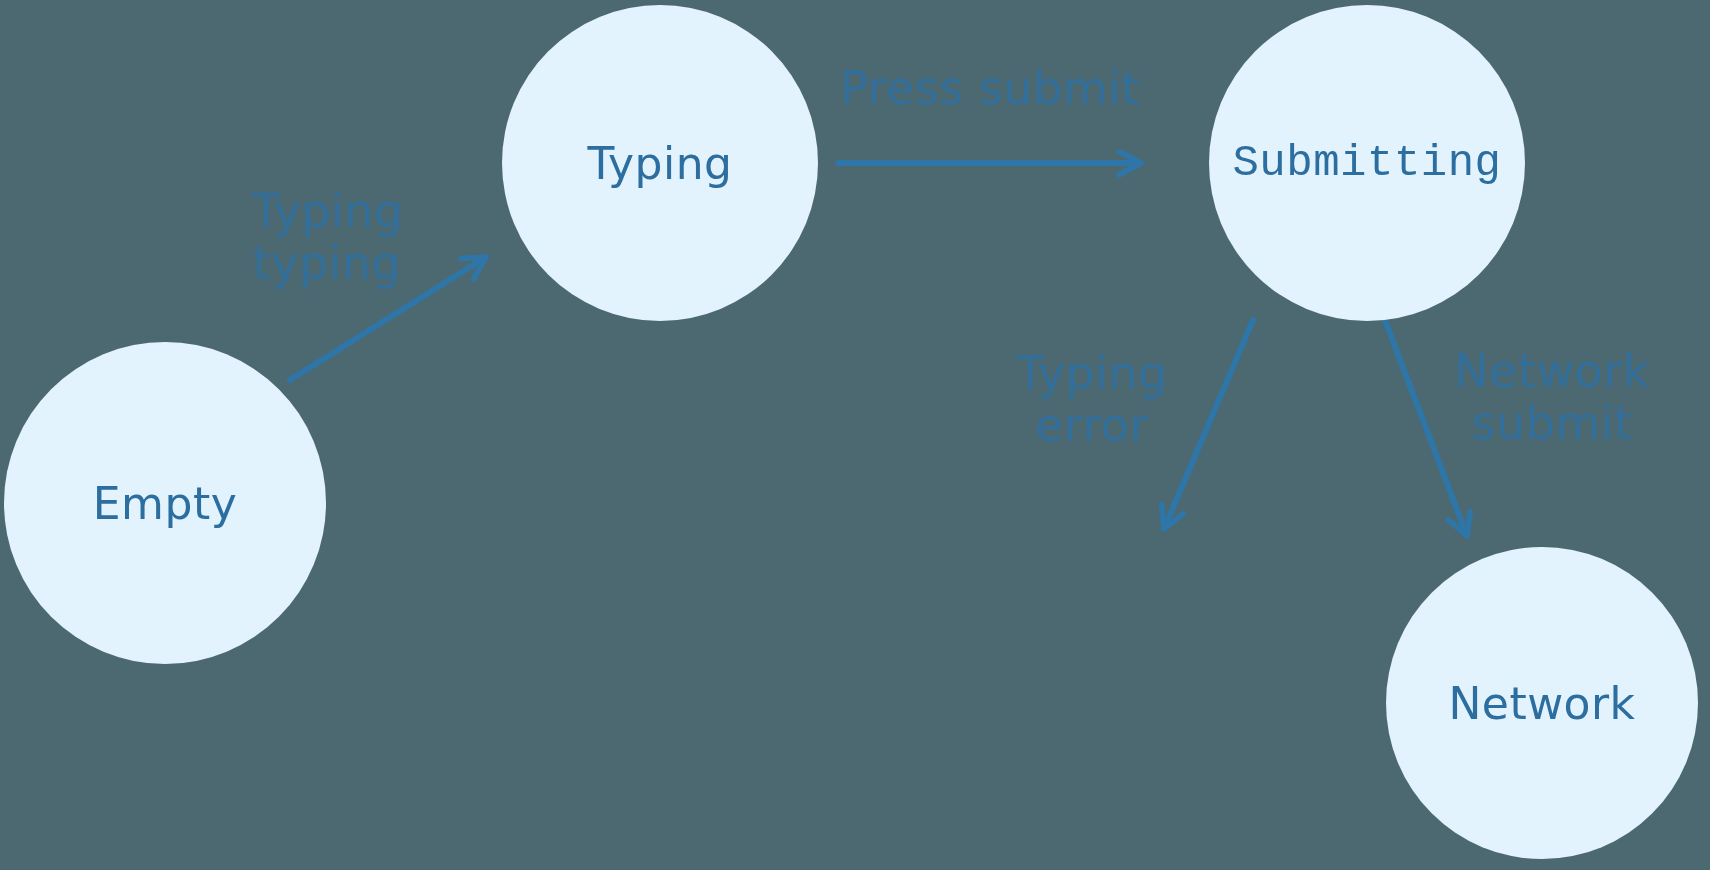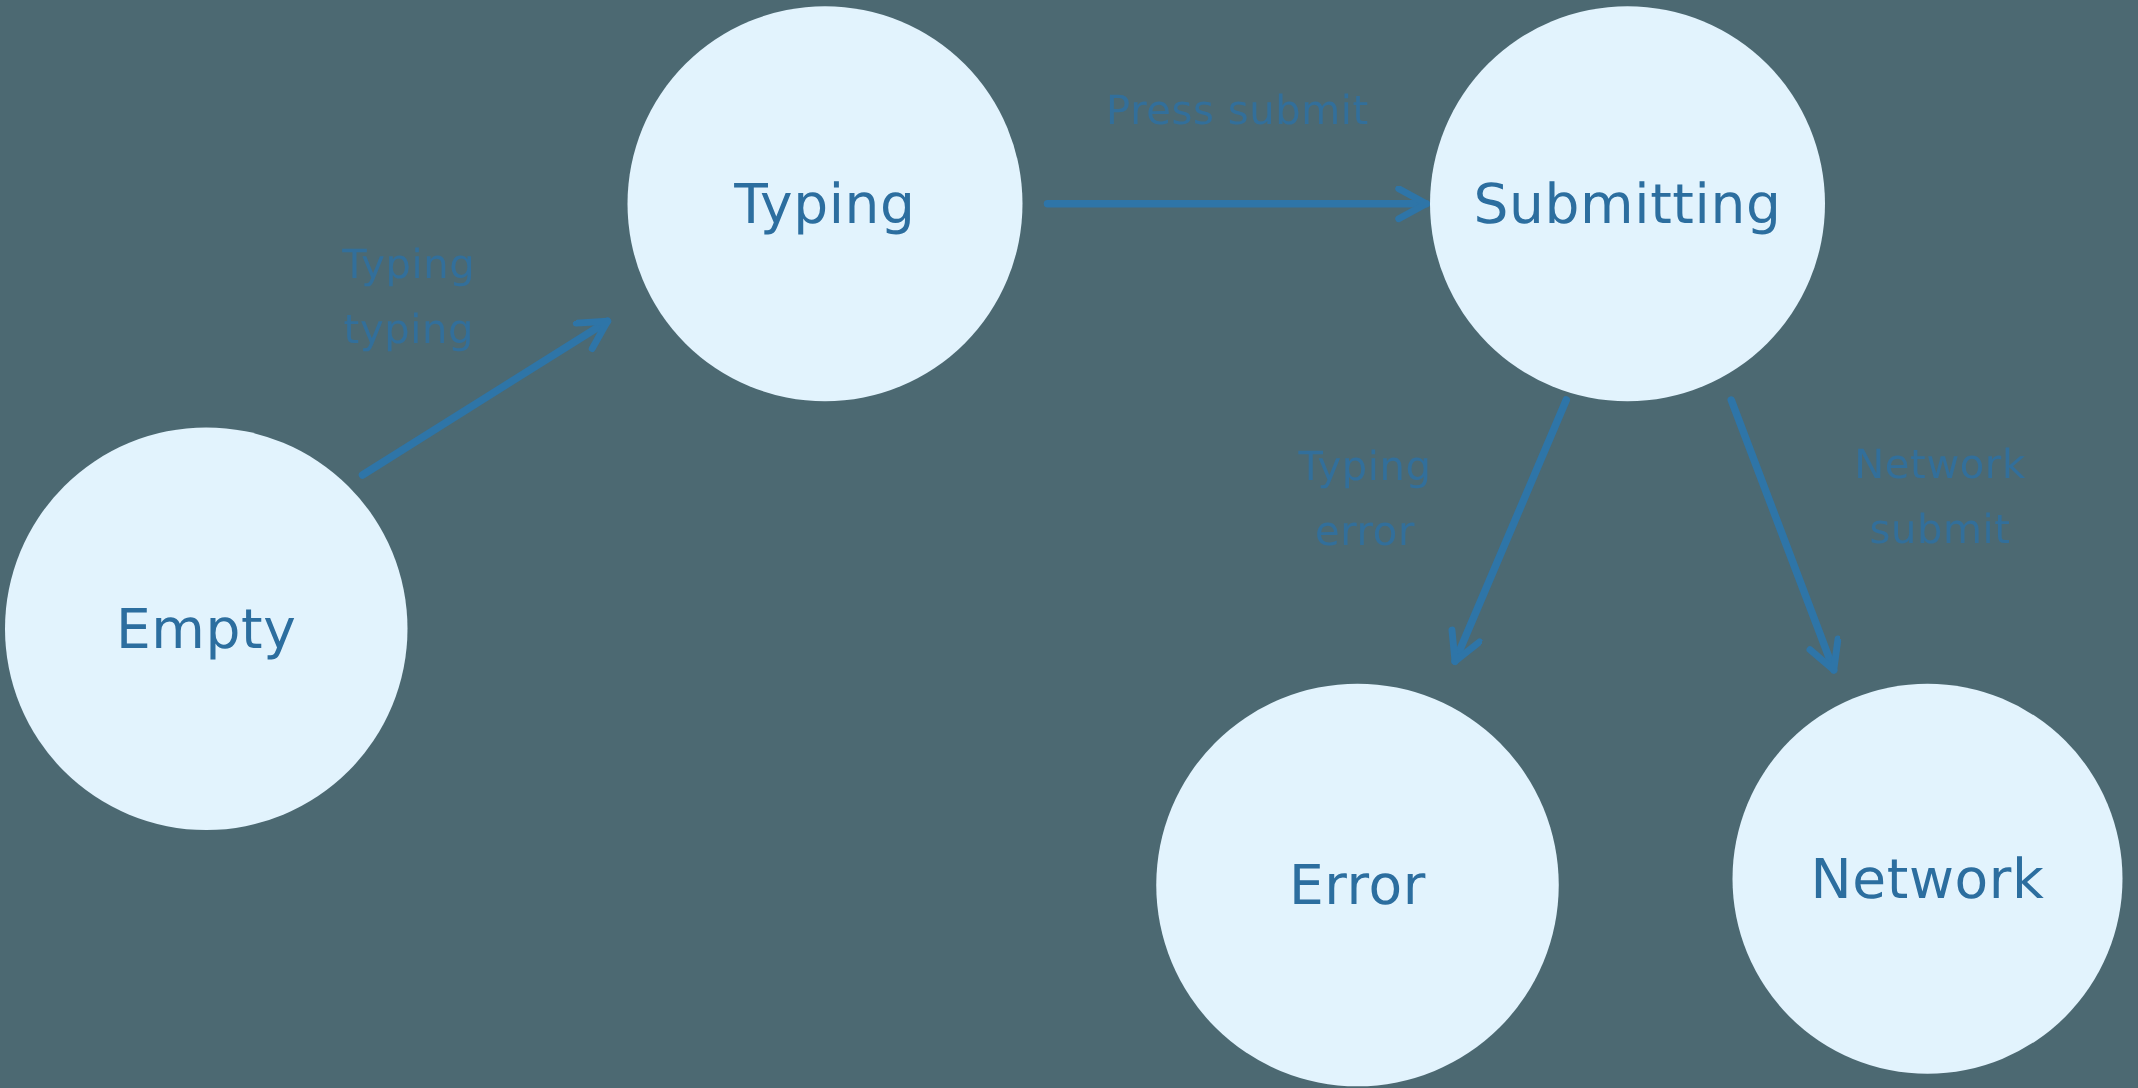--- a/index.html
+++ b/index.html
@@ -29,28 +29,28 @@
   }
   .state-node span{
     color:var(--node-text);
     font-size:44px;
     font-weight:500;
     letter-spacing:0.5px;
     white-space:nowrap;
   }
   .node-empty     {left:4px;   top:342px; width:322px; height:322px;text-align:center;}
   .node-typing    {left:502px; top:5px;   width:316px; height:316px;}
-  .node-submitting{left:1144px;top:5px;   width:316px; height:316px;}
+  .node-submitting{left:1209px;top:5px;   width:316px; height:316px;font-family:Liberation Mono, monospace;}
   .node-error     {left:925px; top:547px; width:322px; height:322px;}
   .node-success   {left:1386px;top:547px; width:312px; height:312px;}
   .edge-label{
     position:absolute;
     transform:translate(-50%,-50%);
     color:var(--edge-label);
-    font-size:32px;
+    font-size:46px;
     font-weight:500;
     letter-spacing:0.5px;
     line-height:52px;
     text-align:center;
     opacity:0.92;
   }
   .label-start-typing   {left:327px; top:237px; width:150px;}
   .label-press-submit   {left:990px; top:88px;  white-space:nowrap;}
   .label-network-error  {left:1092px;top:399px; width:190px;}
   .label-network-success{left:1552px;top:397px; width:200px;}
@@ -77,23 +77,20 @@
   </div>
 
   <div class="state-node node-typing">
     <span>Typing</span>
   </div>
 
   <div class="state-node node-submitting">
     <span>Submitting</span>
   </div>
 
-  <div class="state-node node-error">
-    <span>Error</span>
-  </div>
 
   <div class="state-node node-success">
     <span>Network</span>
   </div>
 
   <div class="edge-label label-start-typing">Typing typing</div>
 
   <div class="edge-label label-press-submit">Press submit</div>
 
   <div class="edge-label label-network-error">Typing error</div>

